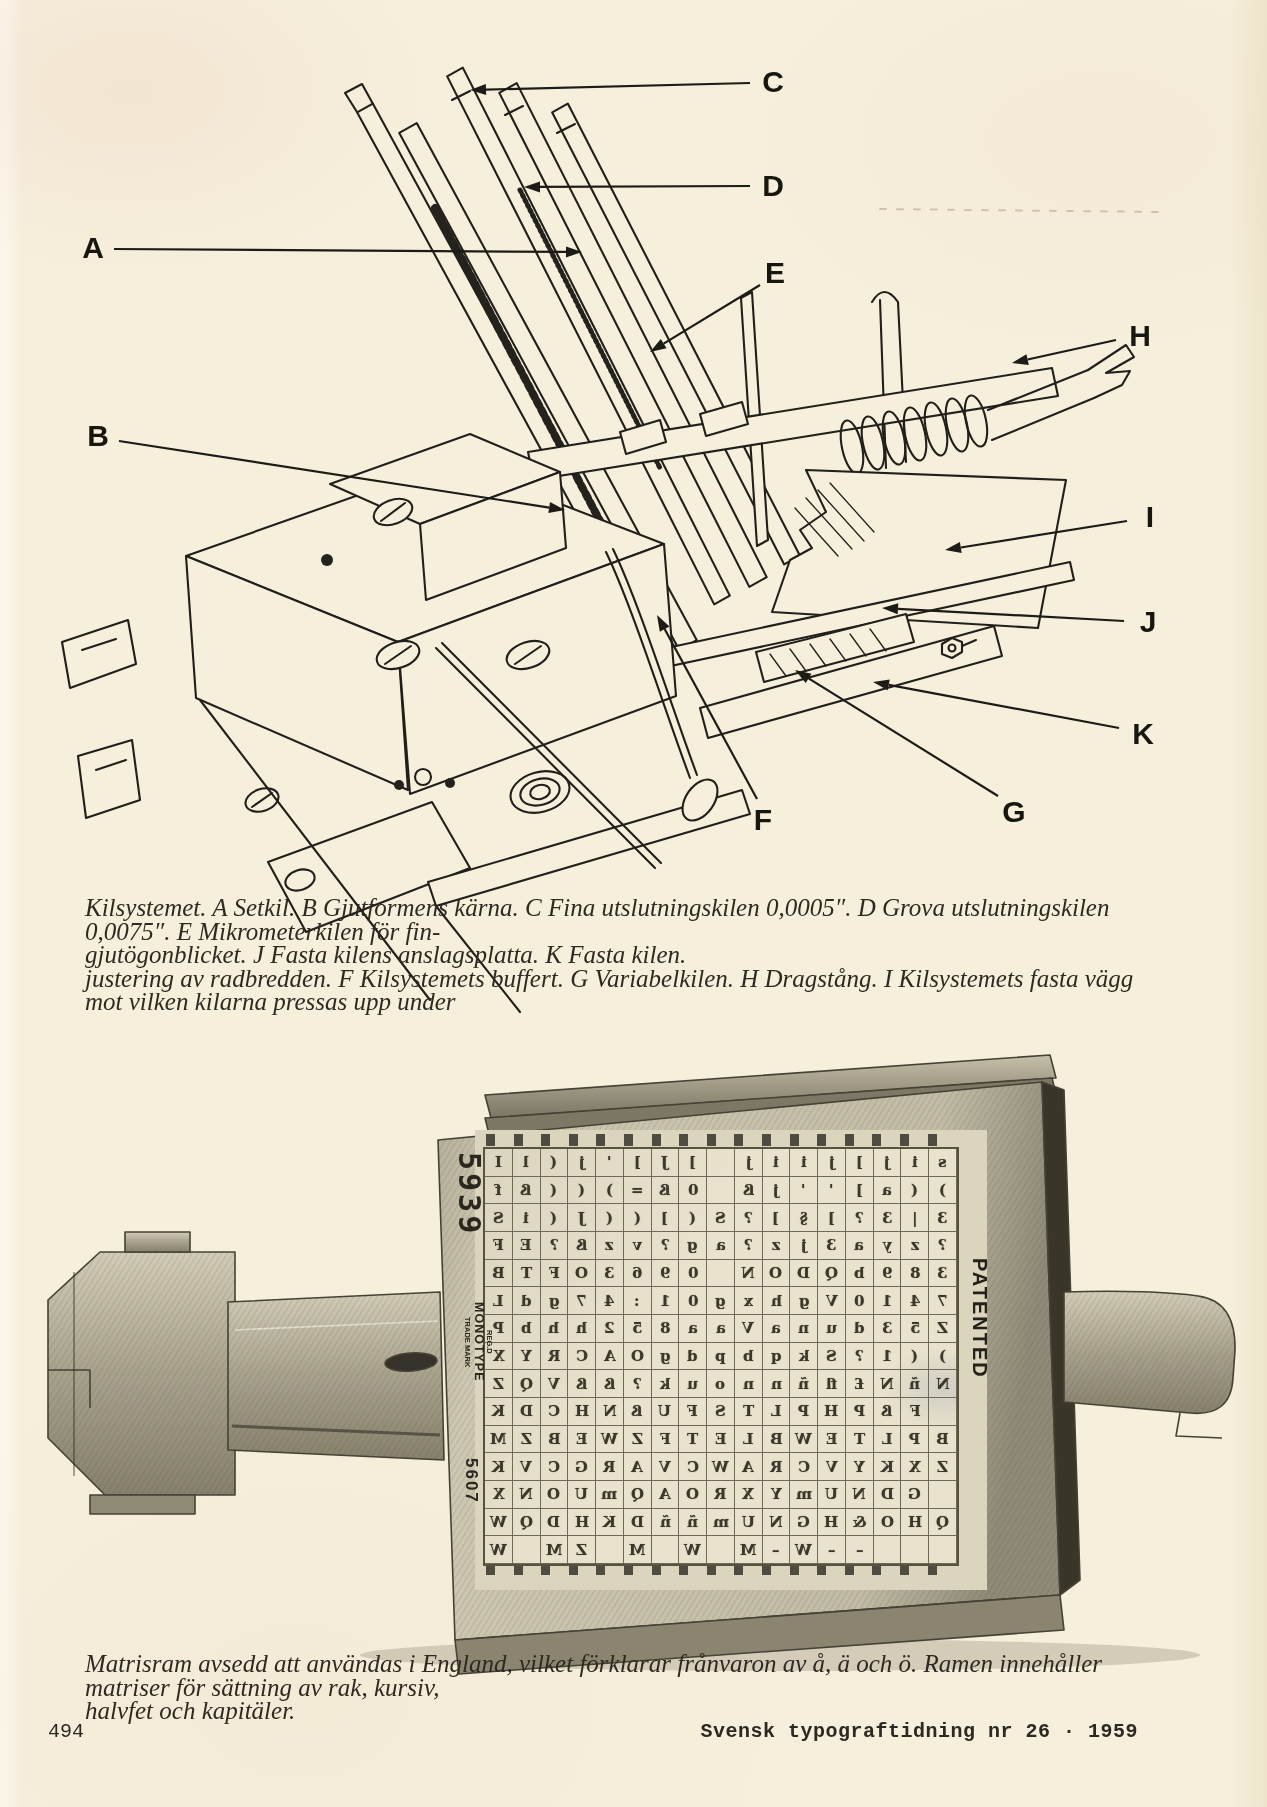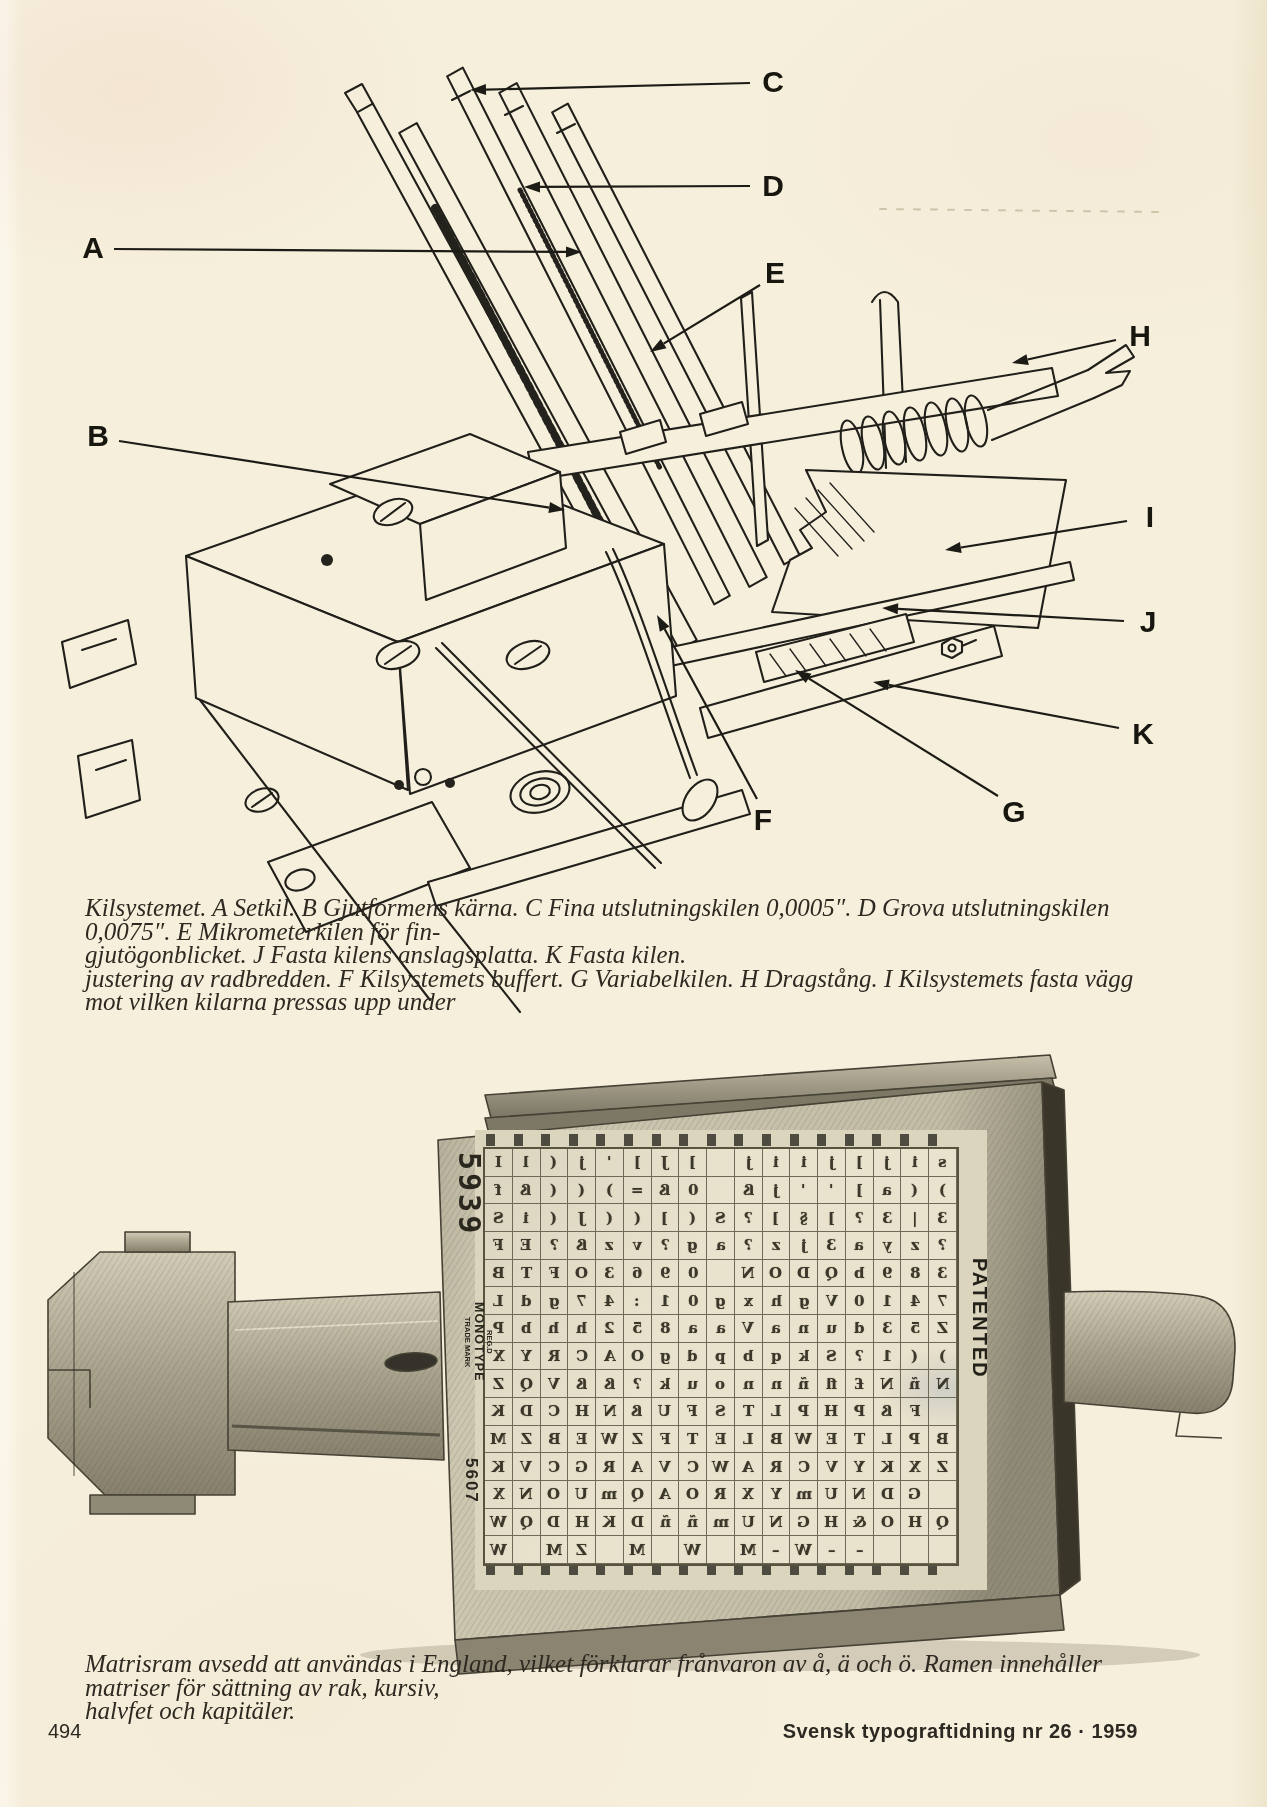--- a/index.html
+++ b/index.html
@@ -65,21 +65,21 @@
   #serial-top{left:422px;top:112px;font-size:30px;letter-spacing:3px;font-family:"DejaVu Sans Mono",monospace;}
   #brand-col{left:432px;top:262px;font-size:12.5px;letter-spacing:1px;line-height:11px;
     display:flex;flex-direction:column;align-items:center;}
   #brand-col .tiny{font-size:7.5px;letter-spacing:0;}
   #serial-bottom{left:431px;top:418px;font-size:17px;letter-spacing:2px;}
   #patented{left:938px;top:218px;font-size:20px;letter-spacing:2px;color:#23221a;}
   
   #footer{
     position:absolute;left:48px;top:1720px;width:1090px;
     display:flex;justify-content:space-between;align-items:center;
-    font-family:Liberation Sans, sans-serif;color:#2c2922;gap:36px;
+    font-family:Liberation Mono, monospace;color:#2c2922;gap:36px;
   }
   #page-number{font-size:20px;}
   #journal-name{font-size:20px;font-weight:bold;letter-spacing:0.5px;}
 </style>
 </head>
 <body>
 
 <div id="page">
 
   <div id="fig1">

